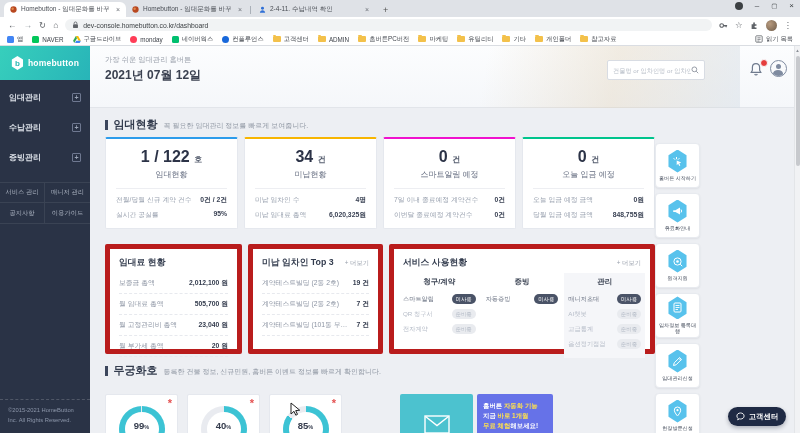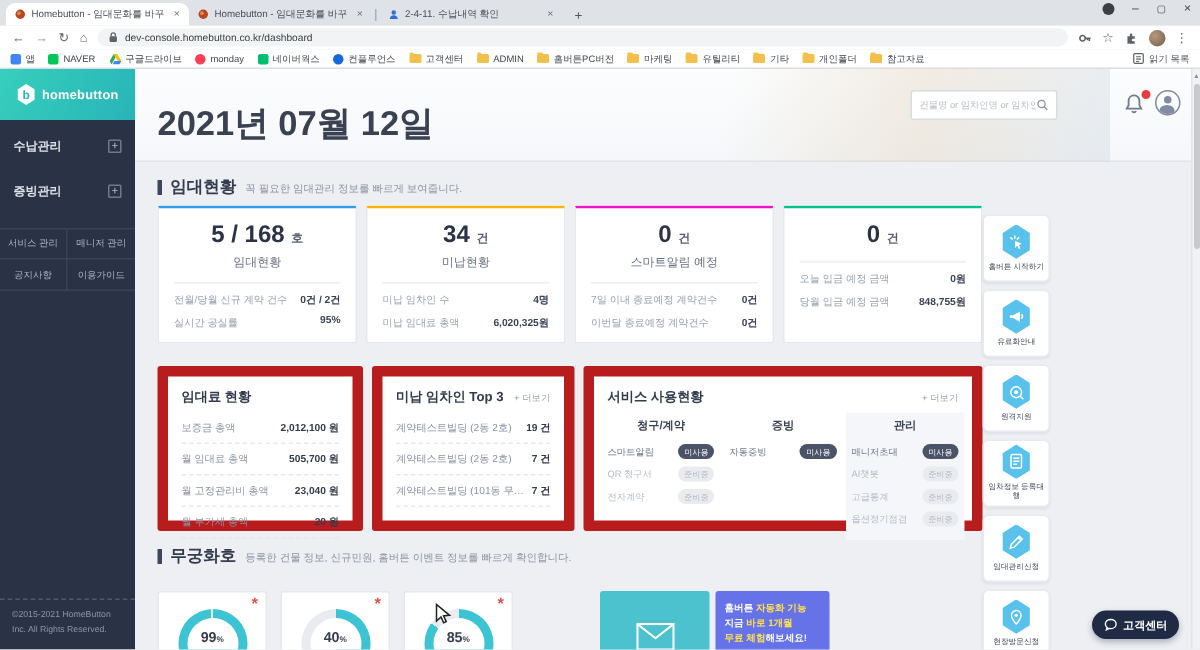--- a/index.html
+++ b/index.html
@@ -44,21 +44,21 @@
   .quick-cell { height:20px; display:flex; align-items:center; justify-content:center; font-size:6.3px; color:#aeb6c4; border-bottom:1px solid rgba(255,255,255,.08); }
   .quick-cell:nth-child(odd) { border-right:1px solid rgba(255,255,255,.08); }
   .quick-cell:nth-child(3),.quick-cell:nth-child(4){ border-bottom:none; }
   .side-footer { margin-top:auto; border-top:1px dashed rgba(255,255,255,.18); padding:6px 8px 8px; font-size:5.8px; color:#8c96aa; line-height:1.6; }
 
   
   .main { flex:1; position:relative; background:#edeff3; }
   .mheader { height:62px; background:linear-gradient(#fcfdfe,#f5f7fa); border-bottom:1px solid #e2e5ea; padding:9px 0 0 15px; position:relative; }
   .mheader-art { position:absolute; right:60px; top:0; width:280px; height:62px; background:linear-gradient(100deg, rgba(233,224,206,0) 10%, rgba(225,210,185,.4) 55%, rgba(214,222,230,.5)); pointer-events:none; }
   .tagline { font-size:7.3px; color:#9aa0ab; }
-  .bigdate { font-size:23px; font-weight:bold; color:#3a4150; margin-top:12px; }
+  .bigdate { font-size:12px; font-weight:bold; color:#3a4150; margin-top:2px; }
   .search-wrap { position:absolute; left:517px; top:14px; width:98px; height:20px; background:#fff; border:1px solid #d8dce3; border-radius:2px; display:flex; align-items:center; padding:0 5px; }
   .search-input { flex:1; border:none; outline:none; font-size:6.2px; color:#555; width:70px; background:transparent; font-family:inherit; }
   .search-input::placeholder { color:#b7bdc7; }
   .bell-wrap { position:absolute; left:659px; top:16px; width:16px; height:16px; }
   .bell-badge { position:absolute; right:-3px; top:-3px; width:8px; height:8px; border-radius:50%; background:#e53d3d; border:1.5px solid #f8f9fb; }
   .avatar-big { position:absolute; left:680px; top:14px; width:17px; height:17px; border-radius:50%; border:1.6px solid #7f8ba0; position:absolute; overflow:hidden; }
   .avatar-big .head { position:absolute; left:5px; top:3px; width:5px; height:5px; border-radius:50%; background:#7f8ba0; }
   .avatar-big .body { position:absolute; left:2.2px; top:9px; width:10px; height:7px; border-radius:50% 50% 0 0; background:#7f8ba0; }
 
   .content { position:absolute; top:62px; left:15px; width:550px; }
@@ -71,21 +71,21 @@
   .sum-card { flex:1; height:92px; background:#fff; border:1px solid #e5e8ee; border-top:2px solid #999; border-radius:2px; padding-top:9px; }
   .sum-value { text-align:center; font-size:16px; font-weight:bold; color:#2c3347; }
   .sum-unit { font-size:8px; font-weight:bold; color:#555d6e; }
   .sum-label { text-align:center; font-size:8px; color:#687083; margin-top:3px; }
   .sum-div { border-top:1px solid #edeef2; margin:8px 10px 6px; }
   .sum-row { display:flex; justify-content:space-between; padding:0 10px; margin:4.5px 0; font-size:6.8px; }
   .sum-row .k { color:#98a0ae; }
   .sum-row .v { color:#3a4254; font-weight:bold; }
 
   .cards2 { display:flex; gap:6px; margin-top:15px; }
-  .panel { background:#fff; border:7px solid #b91c1c; border-radius:2px; height:110px; }
+  .panel { background:#fff; border:5px solid #b91c1c; border-radius:2px; height:110px; }
   .panel-title-row { display:flex; justify-content:space-between; align-items:baseline; padding:8px 9px 4px; }
   .panel-title { font-size:8.8px; font-weight:bold; color:#333c4e; }
   .more-link { font-size:6.3px; color:#9aa1ad; }
   .rent-panel { width:137px; }
   .top3-panel { width:135px; }
   .kv-row { display:flex; justify-content:space-between; align-items:center; margin:0 9px; height:21px; border-bottom:1px dashed #e7e9ee; font-size:6.8px; }
   .kv-row .k { color:#8b93a2; white-space:nowrap; overflow:hidden; text-overflow:ellipsis; margin-right:4px; }
   .kv-row .v { color:#333b4d; font-weight:bold; white-space:nowrap; }
   .svc-panel { flex:1; }
   .svc-cols { display:flex; gap:2px; padding:0 5px; }
@@ -264,39 +264,44 @@
 </div>
 
 <div class="app">
 
   <div class="sidebar">
     <div class="logo">
       <span class="hex logo-hex">b</span>
       <span class="logo-text">homebutton</span>
     </div>
     <div class="menu-item">
+      <span>임대관리</span>
+      <span class="plus-box">+</span>
+    </div>
+    <div class="menu-item">
       <span>수납관리</span>
       <span class="plus-box">+</span>
     </div>
     <div class="menu-item">
       <span>증빙관리</span>
       <span class="plus-box">+</span>
     </div>
     <div class="quick-grid">
       <div class="quick-cell">서비스 관리</div>
       <div class="quick-cell">매니저 관리</div>
       <div class="quick-cell">공지사항</div>
       <div class="quick-cell">이용가이드</div>
     </div>
     <div class="side-footer">©2015-2021 HomeButton Inc. All Rights Reserved.</div>
   </div>
 
   <div class="main">
     <div class="mheader">
       <div class="mheader-art"></div>
+      <div class="tagline">가장 쉬운 임대관리 홈버튼</div>
       <div class="bigdate">2021년 07월 12일</div>
       <div class="search-wrap">
         <input class="search-input" placeholder="건물명 or 임차인명 or 임차인 연락처 입력" style="">
         <svg width="8" height="8" viewBox="0 0 10 10">
             <circle cx="4.2" cy="4.2" r="3" fill="none" stroke="#8a919c" stroke-width="1.1"></circle>
             <path d="M6.5 6.5L9 9" stroke="#8a919c" stroke-width="1.1"></path>
           </svg>
       </div>
       <div class="bell-wrap">
         <svg width="14" height="15" viewBox="0 0 14 15">
@@ -314,21 +319,21 @@
     <div class="content">
 
       <div class="sec-head">
         <span class="sec-bar"></span>
         <span class="sec-title">임대현황</span>
         <span class="sec-desc">꼭 필요한 임대관리 정보를 빠르게 보여줍니다.</span>
       </div>
 
       <div class="cards1">
         <div class="sum-card" style="border-top-color: rgb(45, 156, 235);">
-          <div class="sum-value"><span>5 / 168</span> <span class="sum-unit">호</span></div>
+          <div class="sum-value"><span>1 / 122</span> <span class="sum-unit">호</span></div>
           <div class="sum-label">임대현황</div>
           <div class="sum-div"></div>
           <div class="sum-row">
               <span class="k">전월/당월 신규 계약 건수</span>
               <span class="v">0건 / 2건</span>
             </div>
           <div class="sum-row">
               <span class="k">실시간 공실률</span>
               <span class="v">95%</span>
             </div>
@@ -354,20 +359,21 @@
               <span class="k">7일 이내 종료예정 계약건수</span>
               <span class="v">0건</span>
             </div>
           <div class="sum-row">
               <span class="k">이번달 종료예정 계약건수</span>
               <span class="v">0건</span>
             </div>
         </div>
         <div class="sum-card" style="border-top-color: rgb(0, 196, 140);">
           <div class="sum-value"><span>0</span> <span class="sum-unit">건</span></div>
+          <div class="sum-label">오늘 입금 예정</div>
           <div class="sum-div"></div>
           <div class="sum-row">
               <span class="k">오늘 입금 예정 금액</span>
               <span class="v">0원</span>
             </div>
           <div class="sum-row">
               <span class="k">당월 입금 예정 금액</span>
               <span class="v">848,755원</span>
             </div>
         </div>

